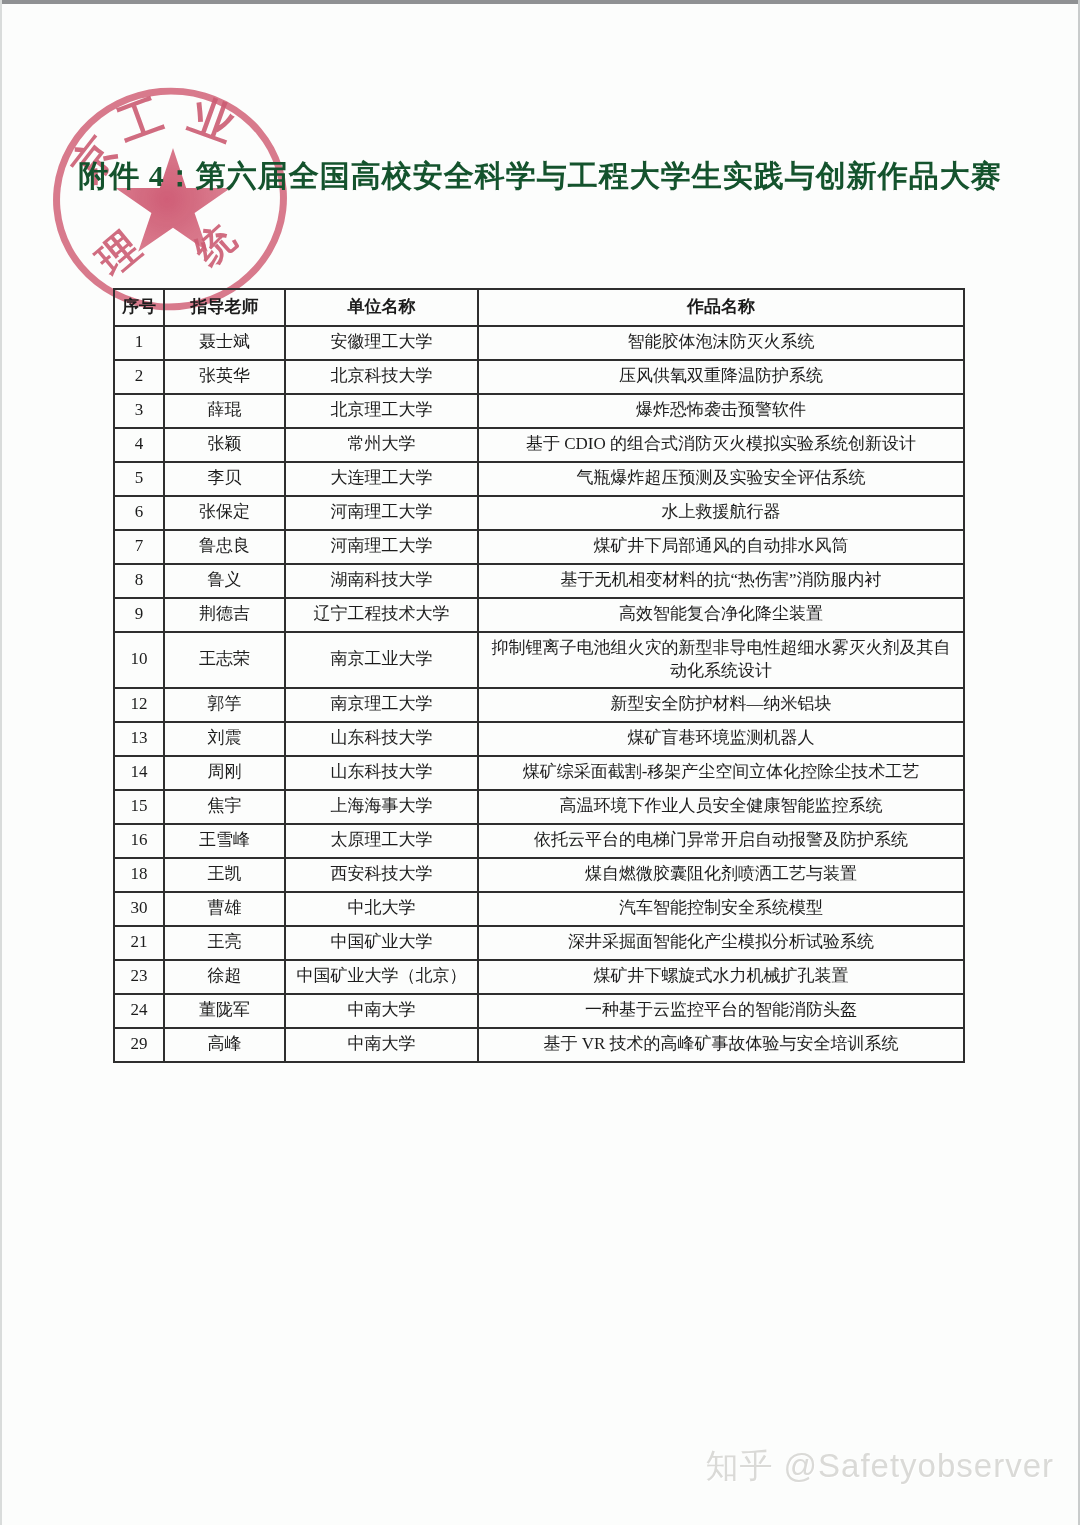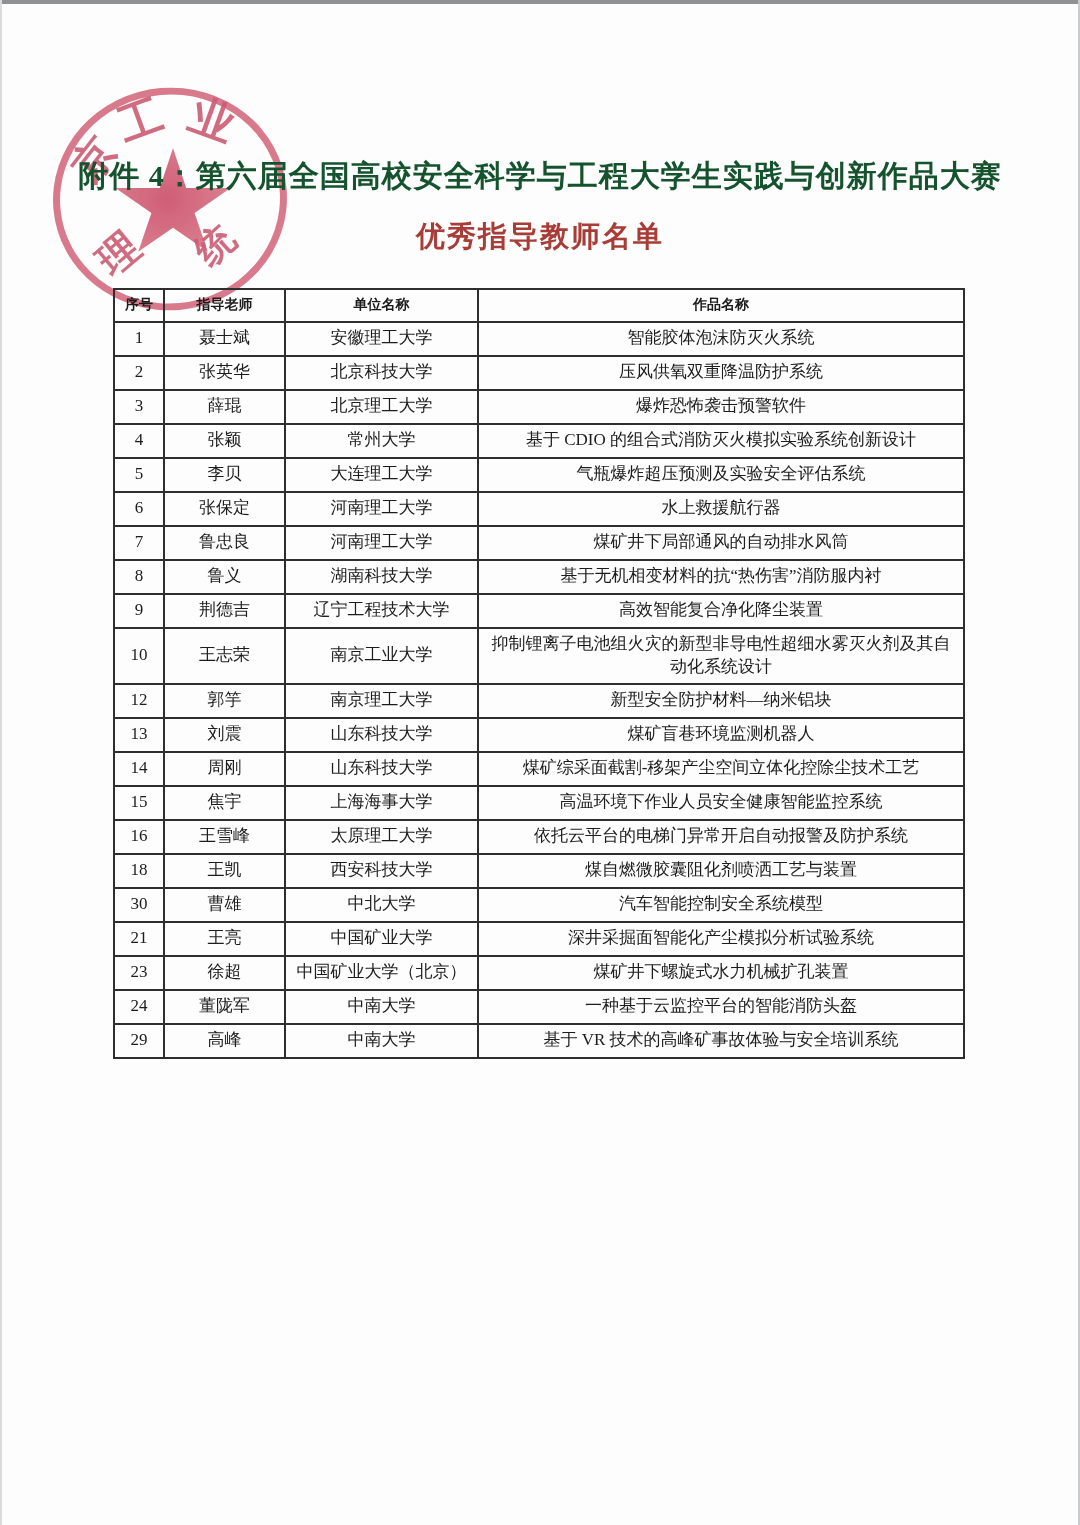--- a/index.html
+++ b/index.html
@@ -95,21 +95,21 @@
     border: 2px solid #2e2e2e;
     text-align: center;
     vertical-align: middle;
     color: #1c1c1c;
     font-size: 17px;
     line-height: 1.35;
     padding: 4px 6px;
   }
   table.roster th {
     font-weight: bold;
-    font-size: 14px;
+    font-size: 17px;
     padding: 6px 4px;
     margin-left: 42px;
   }
   table.roster td { height: 24px; }
 
   
   .watermark {
     position: absolute; top: 1444px; right: 26px;
     font-family: "Liberation Sans", sans-serif;
     font-size: 33px;
@@ -132,21 +132,20 @@
     <div class="stamp-star"></div>
     <span class="stamp-char c0">京</span>
     <span class="stamp-char c1">工</span>
     <span class="stamp-char c2">业</span>
     <span class="stamp-char c3">理</span>
     <span class="stamp-char c4">统</span>
   </div>
 
   <div class="title-block">
     <h1 class="title-line1">附件 4：第六届全国高校安全科学与工程大学生实践与创新作品大赛</h1>
-    <h2 class="title-line2">优秀指导教师名单</h2>
   </div>
 
   <table class="roster">
     <colgroup>
       <col class="c-index">
         <col class="c-teacher">
         <col class="c-univ">
         <col class="c-project">
     </colgroup>
     <thead>
@@ -280,14 +279,15 @@
         </tr>
         <tr>
           <td>29</td>
           <td>高峰</td>
           <td>中南大学</td>
           <td>基于 VR 技术的高峰矿事故体验与安全培训系统</td>
         </tr>
       </tbody>
   </table>
 
+  <div class="watermark">知乎 @Safetyobserver</div>
 
 </div>
 
 </body></html>

